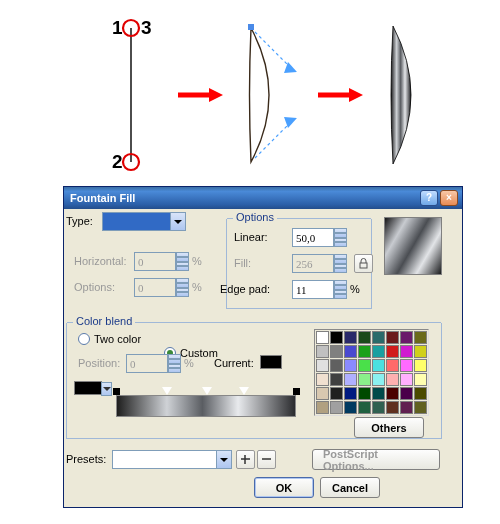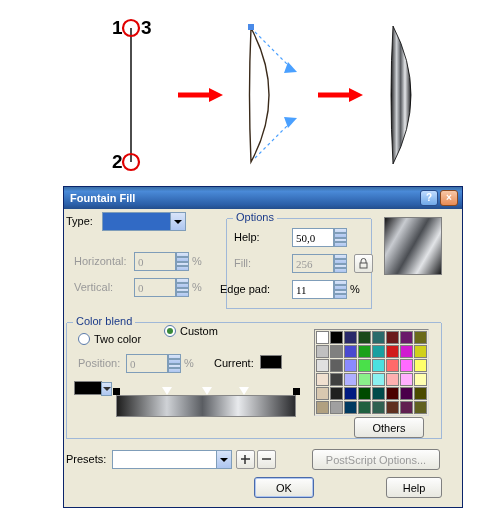--- a/index.html
+++ b/index.html
@@ -61,21 +61,21 @@
   .sqmark { position: absolute; top: -8px; width: 7px; height: 7px; background: #000; }
 
   .preview { position: absolute; width: 58px; height: 58px; border: 1px solid #808080;
              background: linear-gradient(120deg,#141416 0%,#c8cbd0 25%,#4a4d52 50%,#e2e4e7 72%,#1a1b1d 100%); }
 
   .palette { position: absolute; display: grid; grid-template-columns: repeat(8,13px); grid-auto-rows: 13px; gap: 1px;
              border: 1px inset #ddd; padding: 1px; background: #ece9d8; }
   .palette div { border: 1px solid #808080; }
 
   .btn { position: absolute; height: 21px; background: linear-gradient(#fdfdfd,#e8e8e0); border: 1px solid #808080;
-         border-radius: 3px; display: flex; align-items: center; justify-content: center; padding: 0 10px; cursor: default; }
+         border-radius: 3px; display: flex; align-items: center; justify-content: center; padding: 0 10px; cursor: default; font-weight: bold; }
   .btn.primary { border: 1px solid #4a6aaa; box-shadow: 0 0 0 1px #aec6f0 inset; }
   .btn.disabled { color: #999; }
   .iconbtn { position: absolute; width: 19px; height: 19px; background: linear-gradient(#fdfdfd,#e8e8e0);
              border: 1px solid #999; border-radius: 2px; display: flex; align-items: center; justify-content: center; }
 
   .caret { width: 0; height: 0; border-left: 4px solid transparent; border-right: 4px solid transparent;
            border-top: 4px solid #000; }
   .caretup { width: 0; height: 0; border-left: 3px solid transparent; border-right: 3px solid transparent;
              border-bottom: 3px solid #000; }
   .caretdn { width: 0; height: 0; border-left: 3px solid transparent; border-right: 3px solid transparent;
@@ -143,39 +143,39 @@
       <div class="spin">
             <div>
               <div class="caretup"></div>
             </div>
             <div>
               <div class="caretdn"></div>
             </div>
           </div>
       <span class="pct disabled-text">%</span>
     </div>
-    <div class="lbl disabled-text" style="left:10px;top:72px">Vertical:</div>
+    <div class="lbl disabled-text" style="left:10px;top:72px">Options:</div>
     <div class="numbox disabled" style="left:70px;top:69px">
       <input disabled="" value="0" style="">
       <div class="spin">
             <div>
               <div class="caretup"></div>
             </div>
             <div>
               <div class="caretdn"></div>
             </div>
           </div>
       <span class="pct disabled-text">%</span>
     </div>
 
     <div class="group" style="left:162px;top:10px;width:146px;height:90px">
       <div class="gtop"></div>
       <div class="gtitle">Options</div>
     </div>
-    <div class="lbl" style="left:170px;top:22px">Help:</div>
+    <div class="lbl" style="left:170px;top:22px">Linear:</div>
     <div class="numbox" style="left:228px;top:19px">
       <input value="50,0" style="">
       <div class="spin">
             <div>
               <div class="caretup"></div>
             </div>
             <div>
               <div class="caretdn"></div>
             </div>
           </div>
@@ -215,21 +215,21 @@
     <div class="preview" style="left:320px;top:8px"></div>
 
     <div class="group" style="left:2px;top:114px;width:376px;height:116px">
       <div class="gtop"></div>
       <div class="gtitle">Color blend</div>
     </div>
     <div class="radio" style="left:14px;top:124px">
       <div class="rmark"></div>
           <span>Two color</span>
     </div>
-    <div class="radio checked" style="left:100px;top:116px">
+    <div class="radio checked" style="left:100px;top:138px">
       <div class="rmark"></div>
           <span>Custom</span>
     </div>
 
     <div class="lbl disabled-text" style="left:14px;top:148px">Position:</div>
     <div class="numbox disabled" style="left:62px;top:145px">
       <input disabled="" value="0" style="">
       <div class="spin">
             <div>
               <div class="caretup"></div>
@@ -328,19 +328,19 @@
             <path d="M0 4 H9" stroke="#333" stroke-width="1.5"></path>
           </svg>
     </div>
     <div class="btn disabled" style="left:248px;top:240px;width:128px">
       <span>PostScript Options...</span>
     </div>
 
     <div class="btn primary" style="left:190px;top:268px;width:60px">
       <span>OK</span>
     </div>
-    <div class="btn" style="left:322px;top:268px;width:56px">
-      <span>Help</span>
+    <div class="btn" style="left:256px;top:268px;width:60px">
+      <span>Cancel</span>
     </div>
   </div>
 </div>
 
 </div>
 
 </body></html>

